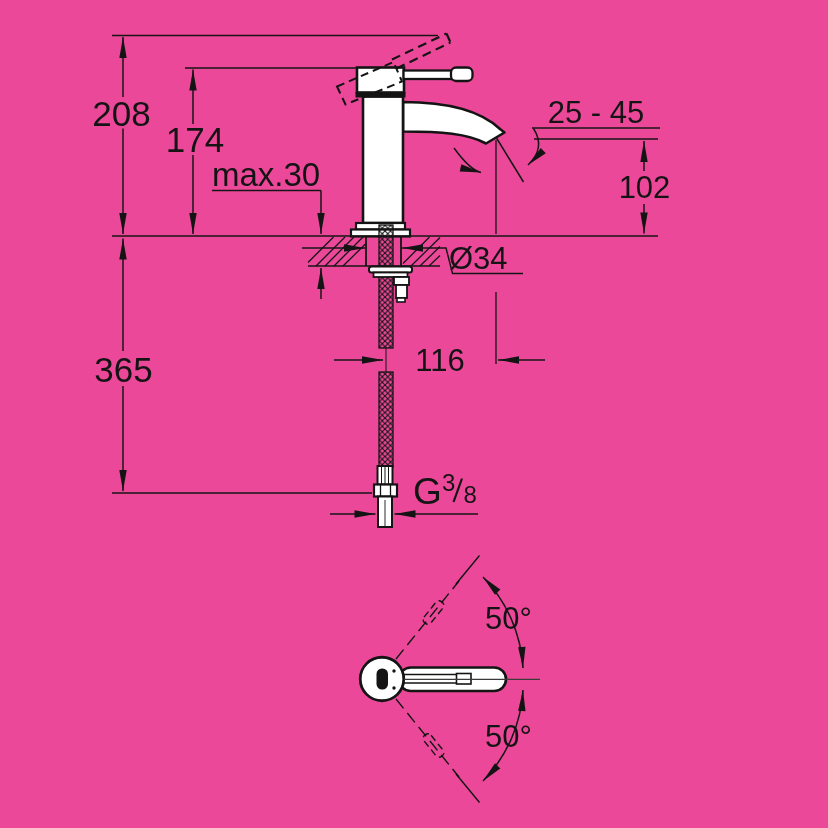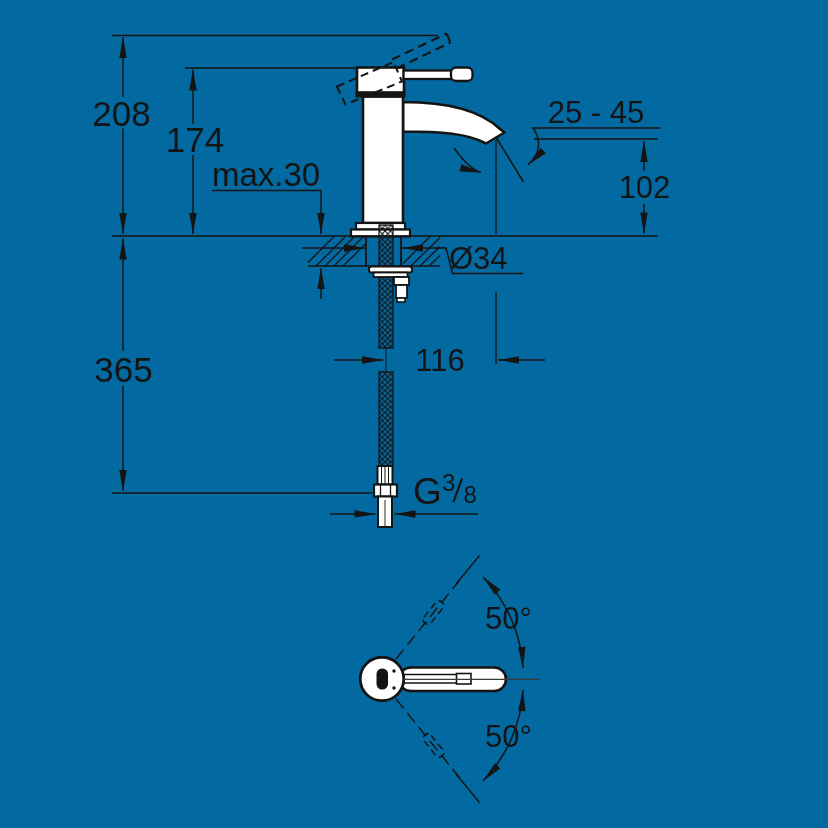--- a/index.html
+++ b/index.html
@@ -1,19 +1,19 @@
 <!DOCTYPE html>
 <html><head>
 <meta charset="utf-8">
 <style>
   html,body{margin:0;padding:0;background:#ffffff;}
   .canvas{
     position:relative;
     width:828px;height:828px;
-    background:#0369a1;
+    background:#ec4899;
     font-family:"Liberation Sans","DejaVu Sans",sans-serif;
     overflow:hidden;
   }
   svg{display:block;}
   text{
     fill:#141414;
     font-family:"Liberation Sans","DejaVu Sans",sans-serif;
   }
   .dim-txt-lg{font-size:35px;}
   .dim-txt-md{font-size:33px;}

